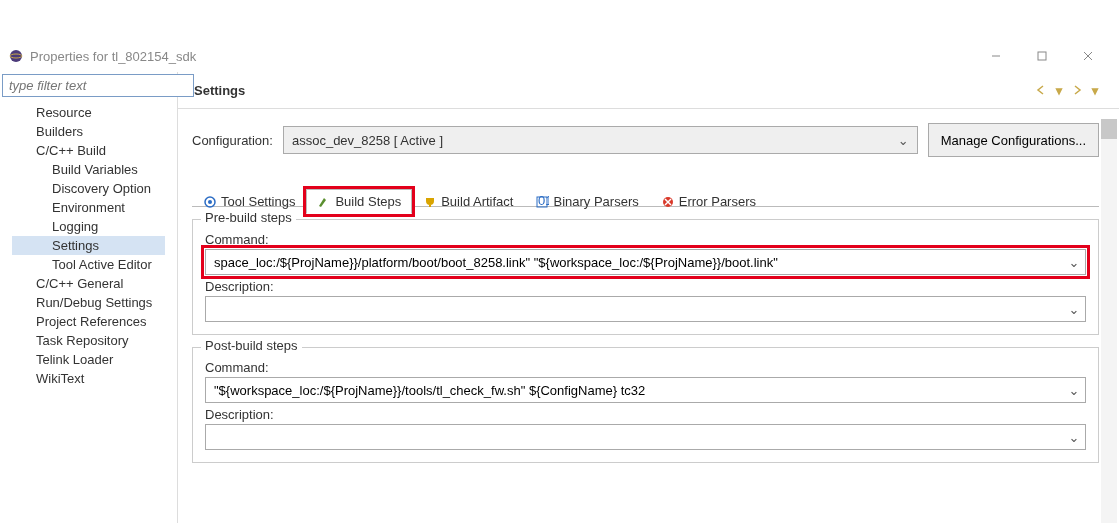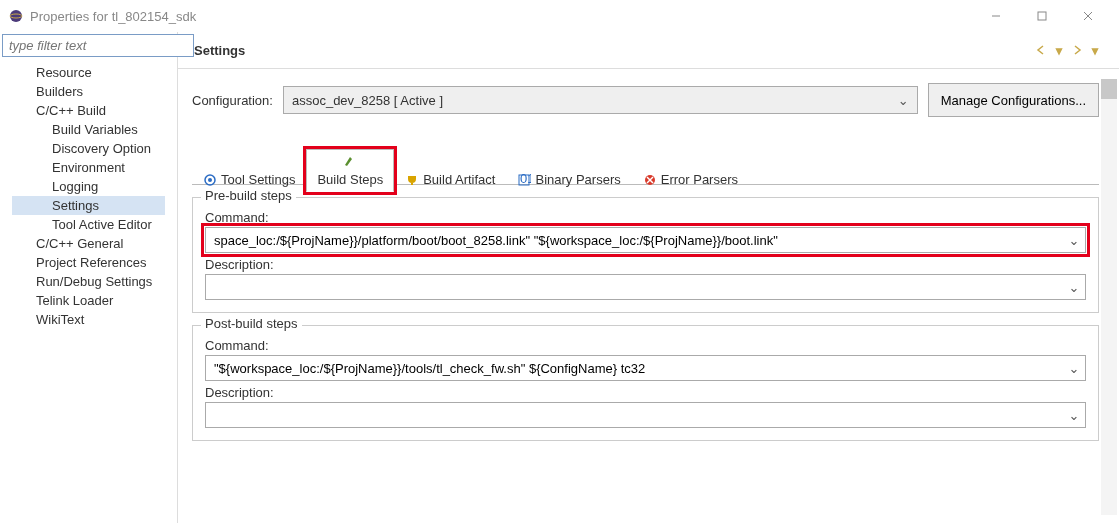--- a/index.html
+++ b/index.html
@@ -1,18 +1,18 @@
 <!DOCTYPE html>
 <html><head>
 <meta charset="utf-8">
 <style>
 * { box-sizing: border-box; margin: 0; padding: 0; font-family: "Segoe UI", Tahoma, sans-serif; font-size: 13px; }
 body { background: #fff; color: #333; width: 1119px; height: 523px; overflow: hidden; }
 
-.titlebar { height: 30px; display: flex; align-items: center; padding: 16px 8px; color: #888; }
+.titlebar { height: 30px; display: flex; align-items: center; padding: 16px 8px; color: #888; margin-top: 40px; }
 .titlebar .app-icon { width: 16px; height: 16px; margin-right: 6px; }
 .titlebar .title { flex: 1; }
 .titlebar .win-controls { display: flex; gap: 0; }
 .titlebar .win-btn { width: 46px; height: 30px; display: flex; align-items: center; justify-content: center; color: #888; }
 
 .main { display: flex; height: calc(100% - 30px); }
 
 .sidebar { width: 178px; border-right: 1px solid #ddd; display: flex; flex-direction: column; }
 .filter-input { margin: 2px; padding: 3px 6px; border: 1px solid #7a9cc6; font-style: italic; color: #666; width: 192px; }
 .tree { padding: 4px 12px; overflow: hidden; }
@@ -34,21 +34,21 @@
 .config-row { display: flex; align-items: center; gap: 10px; margin-bottom: 24px; }
 .config-select { flex: 1; height: 28px; padding: 3px 8px; border: 1px solid #aaa; background: #efefef; display: flex; align-items: center; }
 .config-select .val { flex: 1; }
 .config-select .chev { color: #555; }
 .manage-btn { height: 34px; padding: 3px 12px; border: 1px solid #aaa; background: #efefef; }
 
 .tabs { display: flex; align-items: flex-end; border-bottom: 1px solid #bbb; gap: 0; }
 .tab { padding: 4px 10px; display: flex; align-items: center; gap: 4px; border: 1px solid transparent; cursor: default; position: relative; top: 8px; }
 .tab.active { border: 1px solid #bbb; border-bottom: 1px solid #fff; background: #fff; }
 .tab .ticon { width: 14px; height: 14px; display: inline-flex; align-items: center; justify-content: center; }
-.tab.highlight-box { outline: 3px solid #e3001b; outline-offset: 0; flex-direction: column; }
+.tab.highlight-box { outline: 3px solid #e3001b; outline-offset: 0; }
 
 .fieldset { border: 1px solid #ccc; margin-top: 12px; padding: 8px 12px 12px 12px; position: relative; }
 .legend { position: absolute; top: -10px; left: 8px; background: #fff; padding: 0 4px; }
 .fld-label { margin: 4px 0 2px 0; }
 .combo { display: flex; align-items: center; border: 1px solid #aaa; height: 26px; background: #fff; }
 .combo input { flex: 1; border: none; padding: 3px 8px; background: transparent; font-size: 13px; }
 .combo .chev { width: 22px; text-align: center; color: #555; }
 .combo.highlight { outline: 3px solid #e3001b; outline-offset: 1px; }
 
 svg { display: block; }
@@ -91,22 +91,23 @@
         <div class="tree-item l0">Resource</div>
         <div class="tree-item l0">Builders</div>
         <div class="tree-item l0">C/C++ Build</div>
         <div class="tree-item l1">Build Variables</div>
         <div class="tree-item l1">Discovery Option</div>
         <div class="tree-item l1">Environment</div>
         <div class="tree-item l1">Logging</div>
         <div class="tree-item l1 selected">Settings</div>
         <div class="tree-item l1">Tool Active Editor</div>
         <div class="tree-item l0">C/C++ General</div>
+        <div class="tree-item l0">Run/Debug Settings</div>
         <div class="tree-item l0">Project References</div>
-        <div class="tree-item l0">Run/Debug Settings</div>
+        <div class="tree-item l0">Task Repository</div>
         <div class="tree-item l0">Telink Loader</div>
         <div class="tree-item l0">WikiText</div>
       </div>
   </div>
 
   <div class="content">
     <div class="content-header">
       <span>Settings</span>
       <span class="spacer"></span>
       <div class="nav-arrows">

